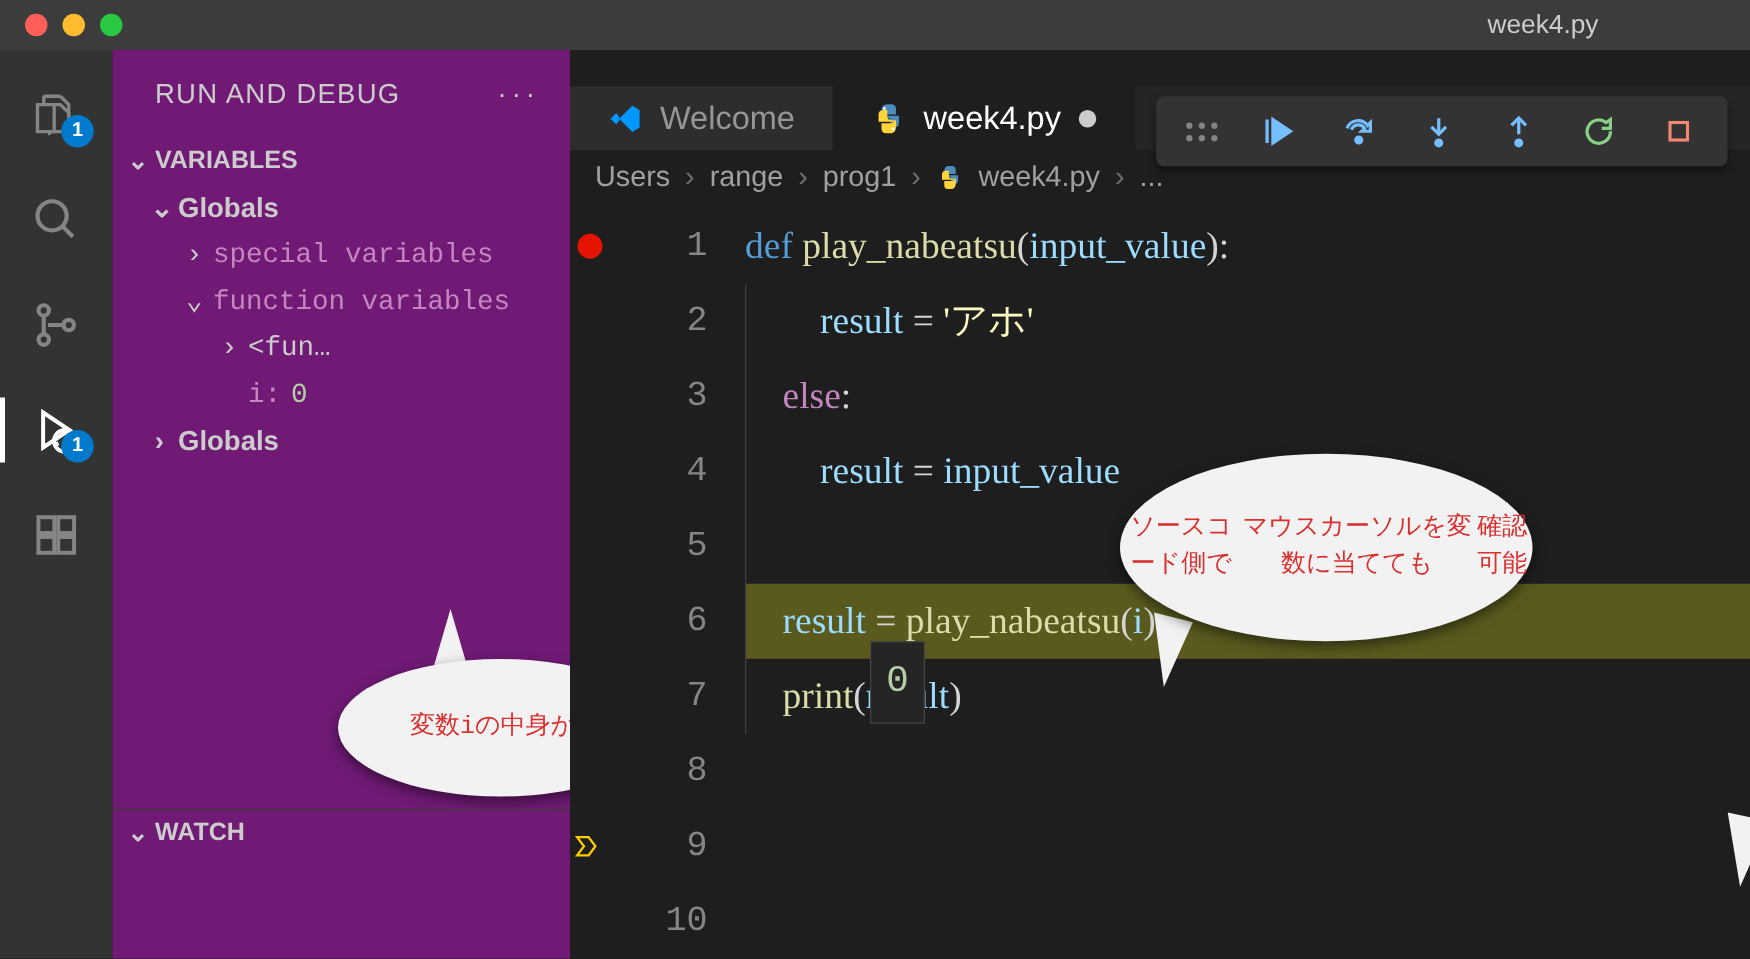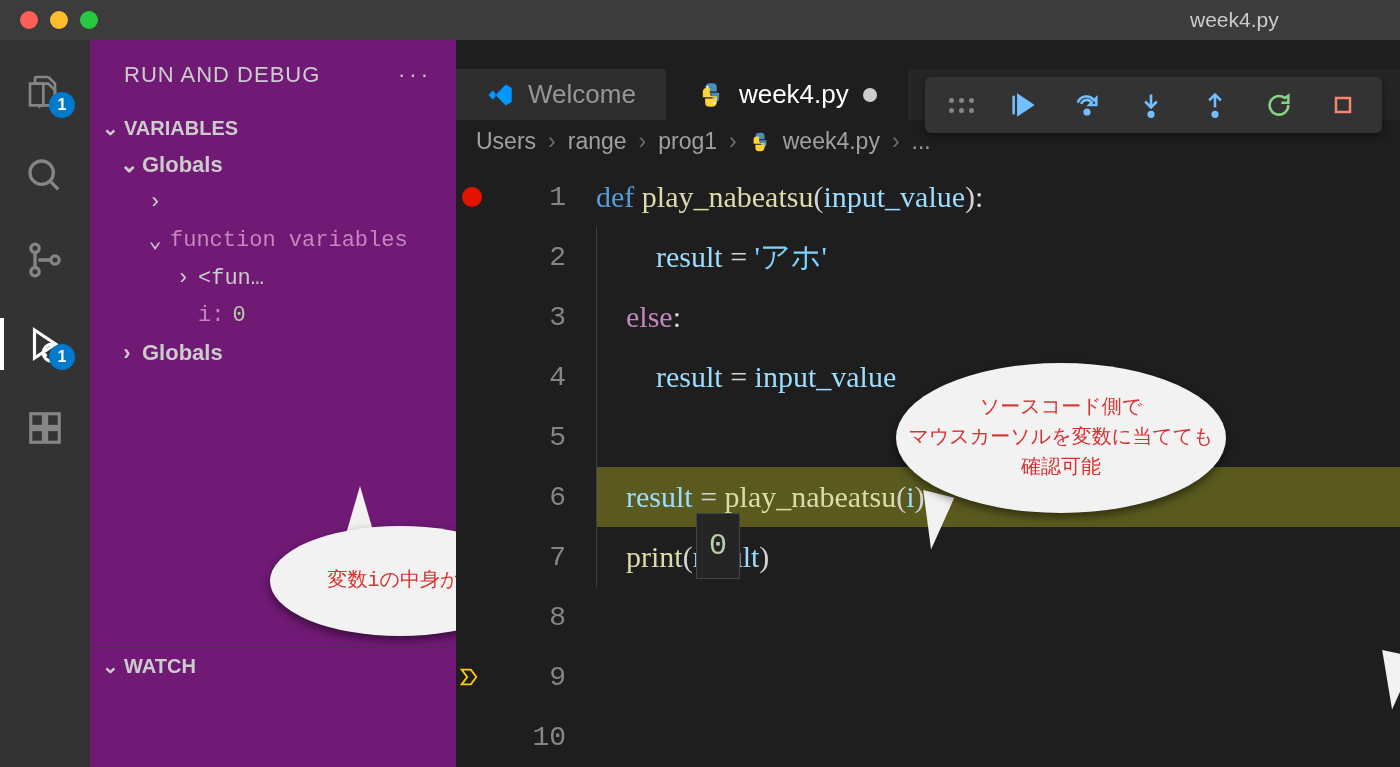--- a/index.html
+++ b/index.html
@@ -274,42 +274,42 @@
   left: 0;
   top: 60px;
   height: 360px;
   border-left: 1px solid #404040;
 }
 .tok-kw { color: #569cd6; }
 .tok-fn { color: #dcdcaa; }
 .tok-var { color: #9cdcfe; }
 .tok-op { color: #d4d4d4; }
 .tok-num { color: #b5cea8; }
-.tok-str { color: #7dd3fc; }
+.tok-str { color: #fef9c3; }
 .tok-ctl { color: #c586c0; }
 .tok-ws { color: #d4d4d4; }
 .hover-val {
   position: absolute;
   left: 100px;
   top: 346px;
   background: #252526;
   border: 1px solid #454545;
   padding: 2px 12px;
   color: #b5cea8;
   font-size: 30px;
   z-index: 5;
 }
 .callout {
   position: absolute;
   background: #f2f2f2;
   border-radius: 50%;
   color: #d93030;
   font-size: 20px;
   display: flex;
-  flex-direction: column;
+  flex-direction: row;
   align-items: center;
   justify-content: center;
   text-align: center;
   z-index: 10;
   box-shadow: 0 4px 10px rgba(0,0,0,0.5);
   line-height: 1.5;
 }
 .callout-1 {
   left: 180px;
   top: 380px;
@@ -410,20 +410,21 @@
       <span class="chev">⌄</span>
       <span>VARIABLES</span>
     </div>
     <div class="var-tree">
       <div class="var-row var-indent-1 locals">
         <span class="chev">⌄</span>
         <span>Globals</span>
       </div>
       <div class="var-row var-indent-2">
         <span class="chev">›</span>
+        <span class="var-key">special variables</span>
       </div>
       <div class="var-row var-indent-2">
         <span class="chev">⌄</span>
         <span class="var-key">function variables</span>
       </div>
       <div class="var-row var-indent-3">
         <span class="chev">›</span>
         <span class="var-fun"> <span>&lt;fun…</span></span>
       </div>
       <div class="var-row var-indent-3">

